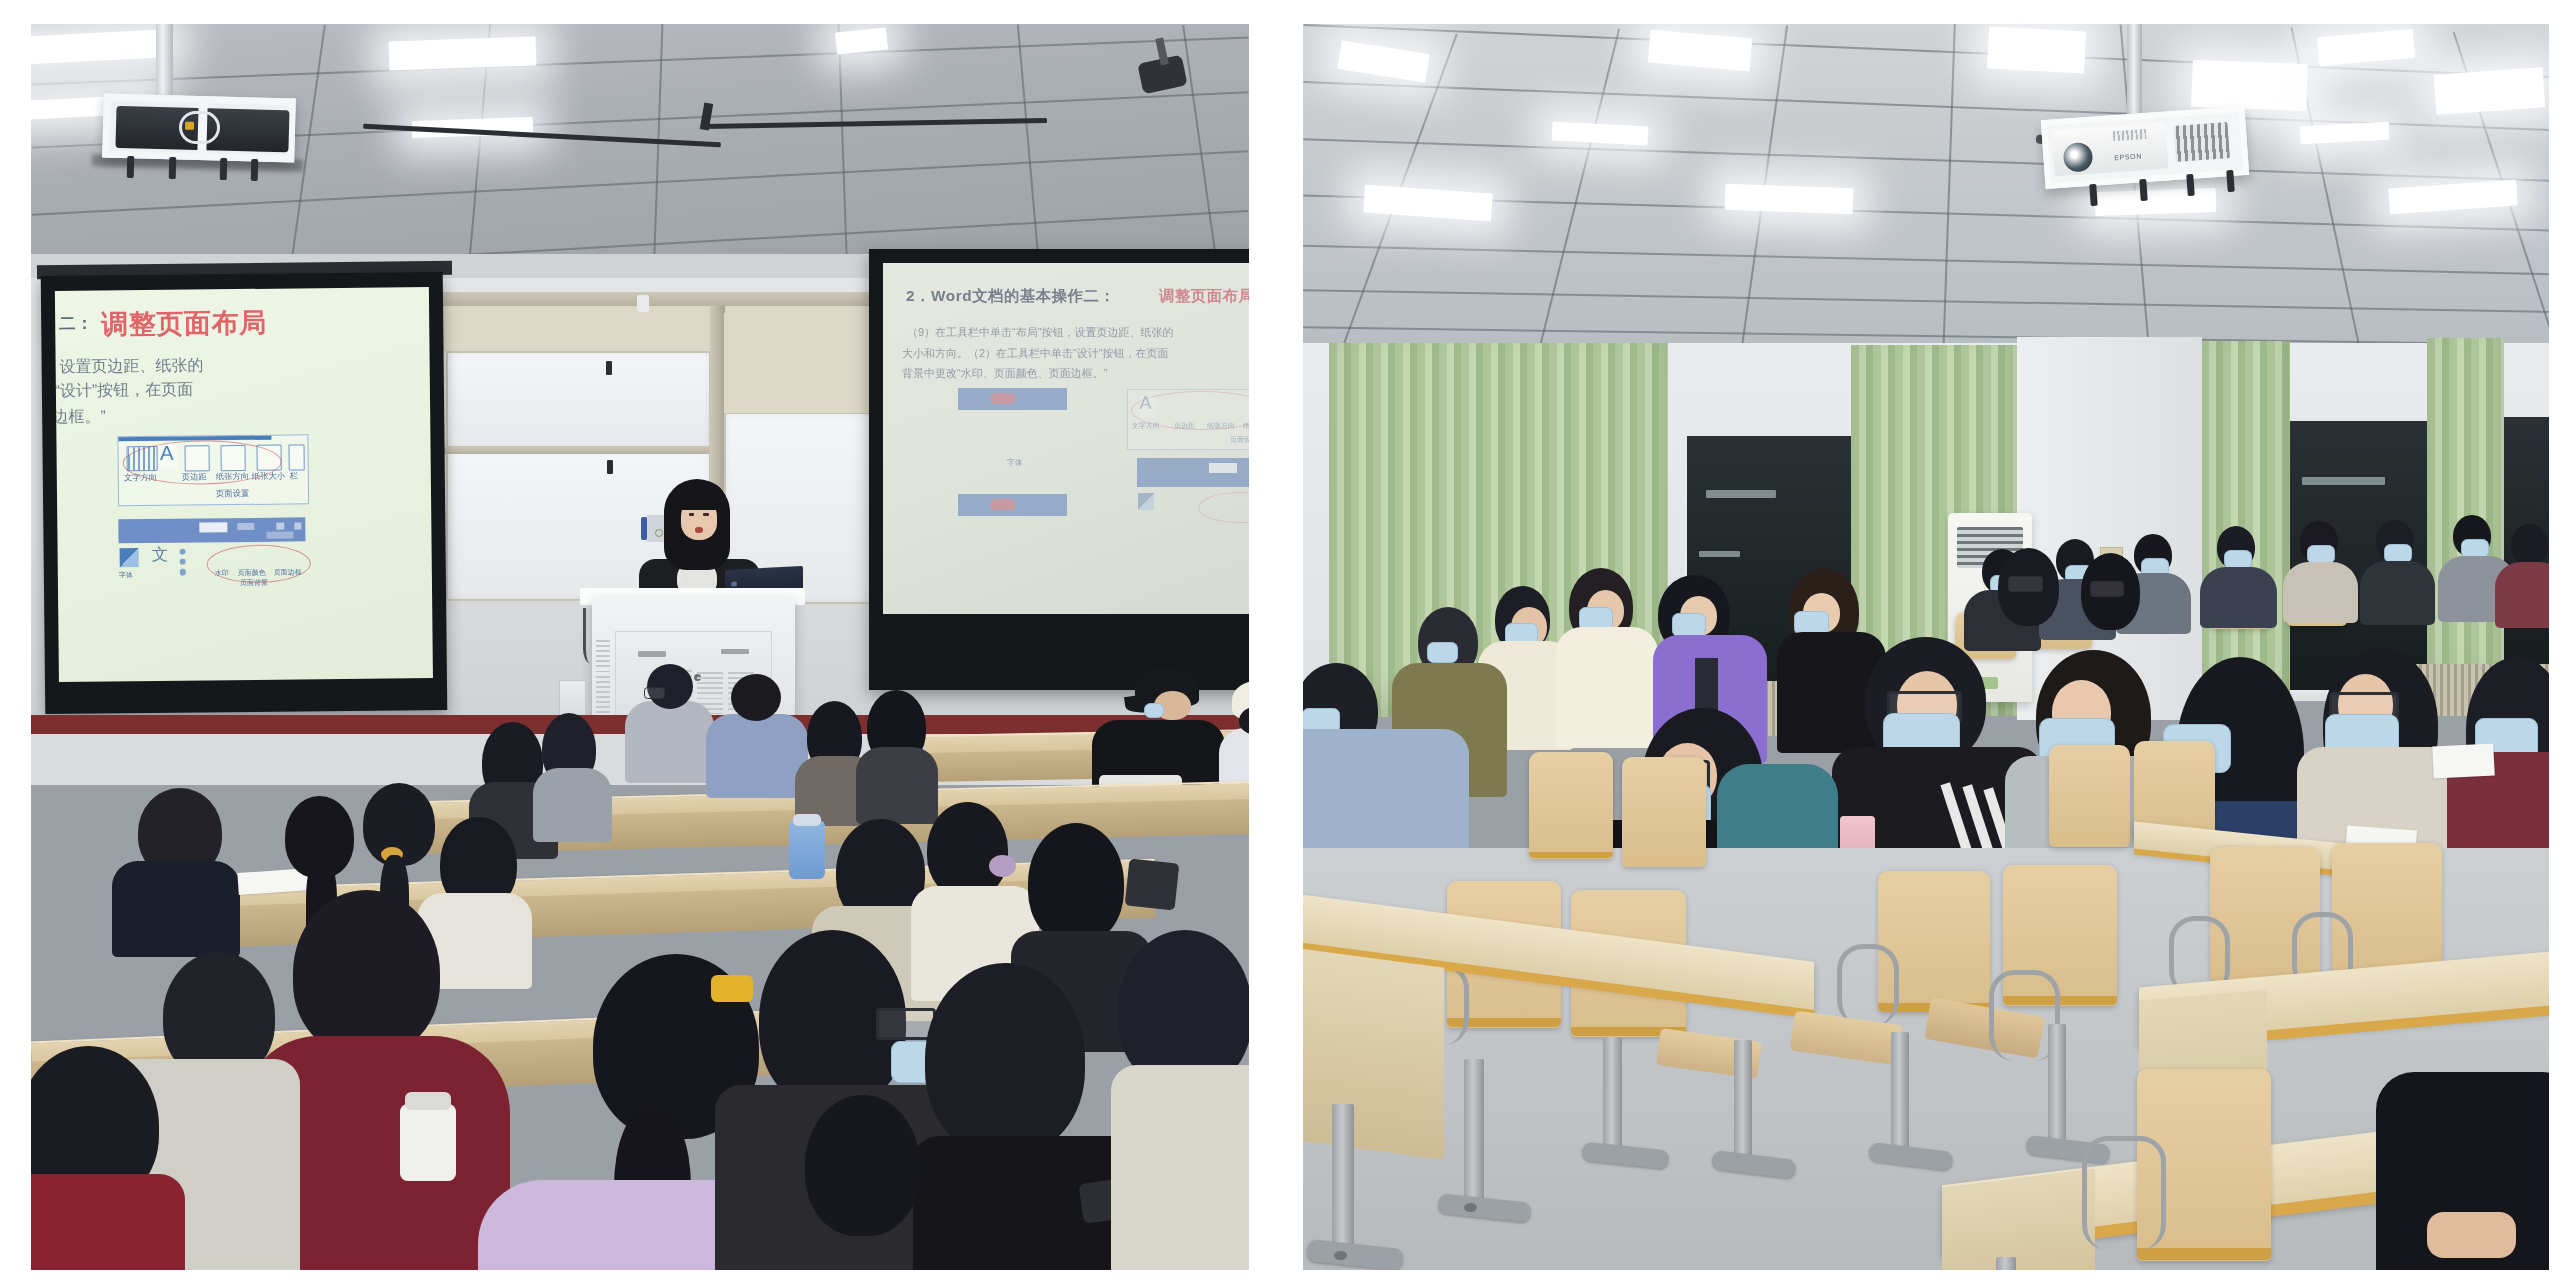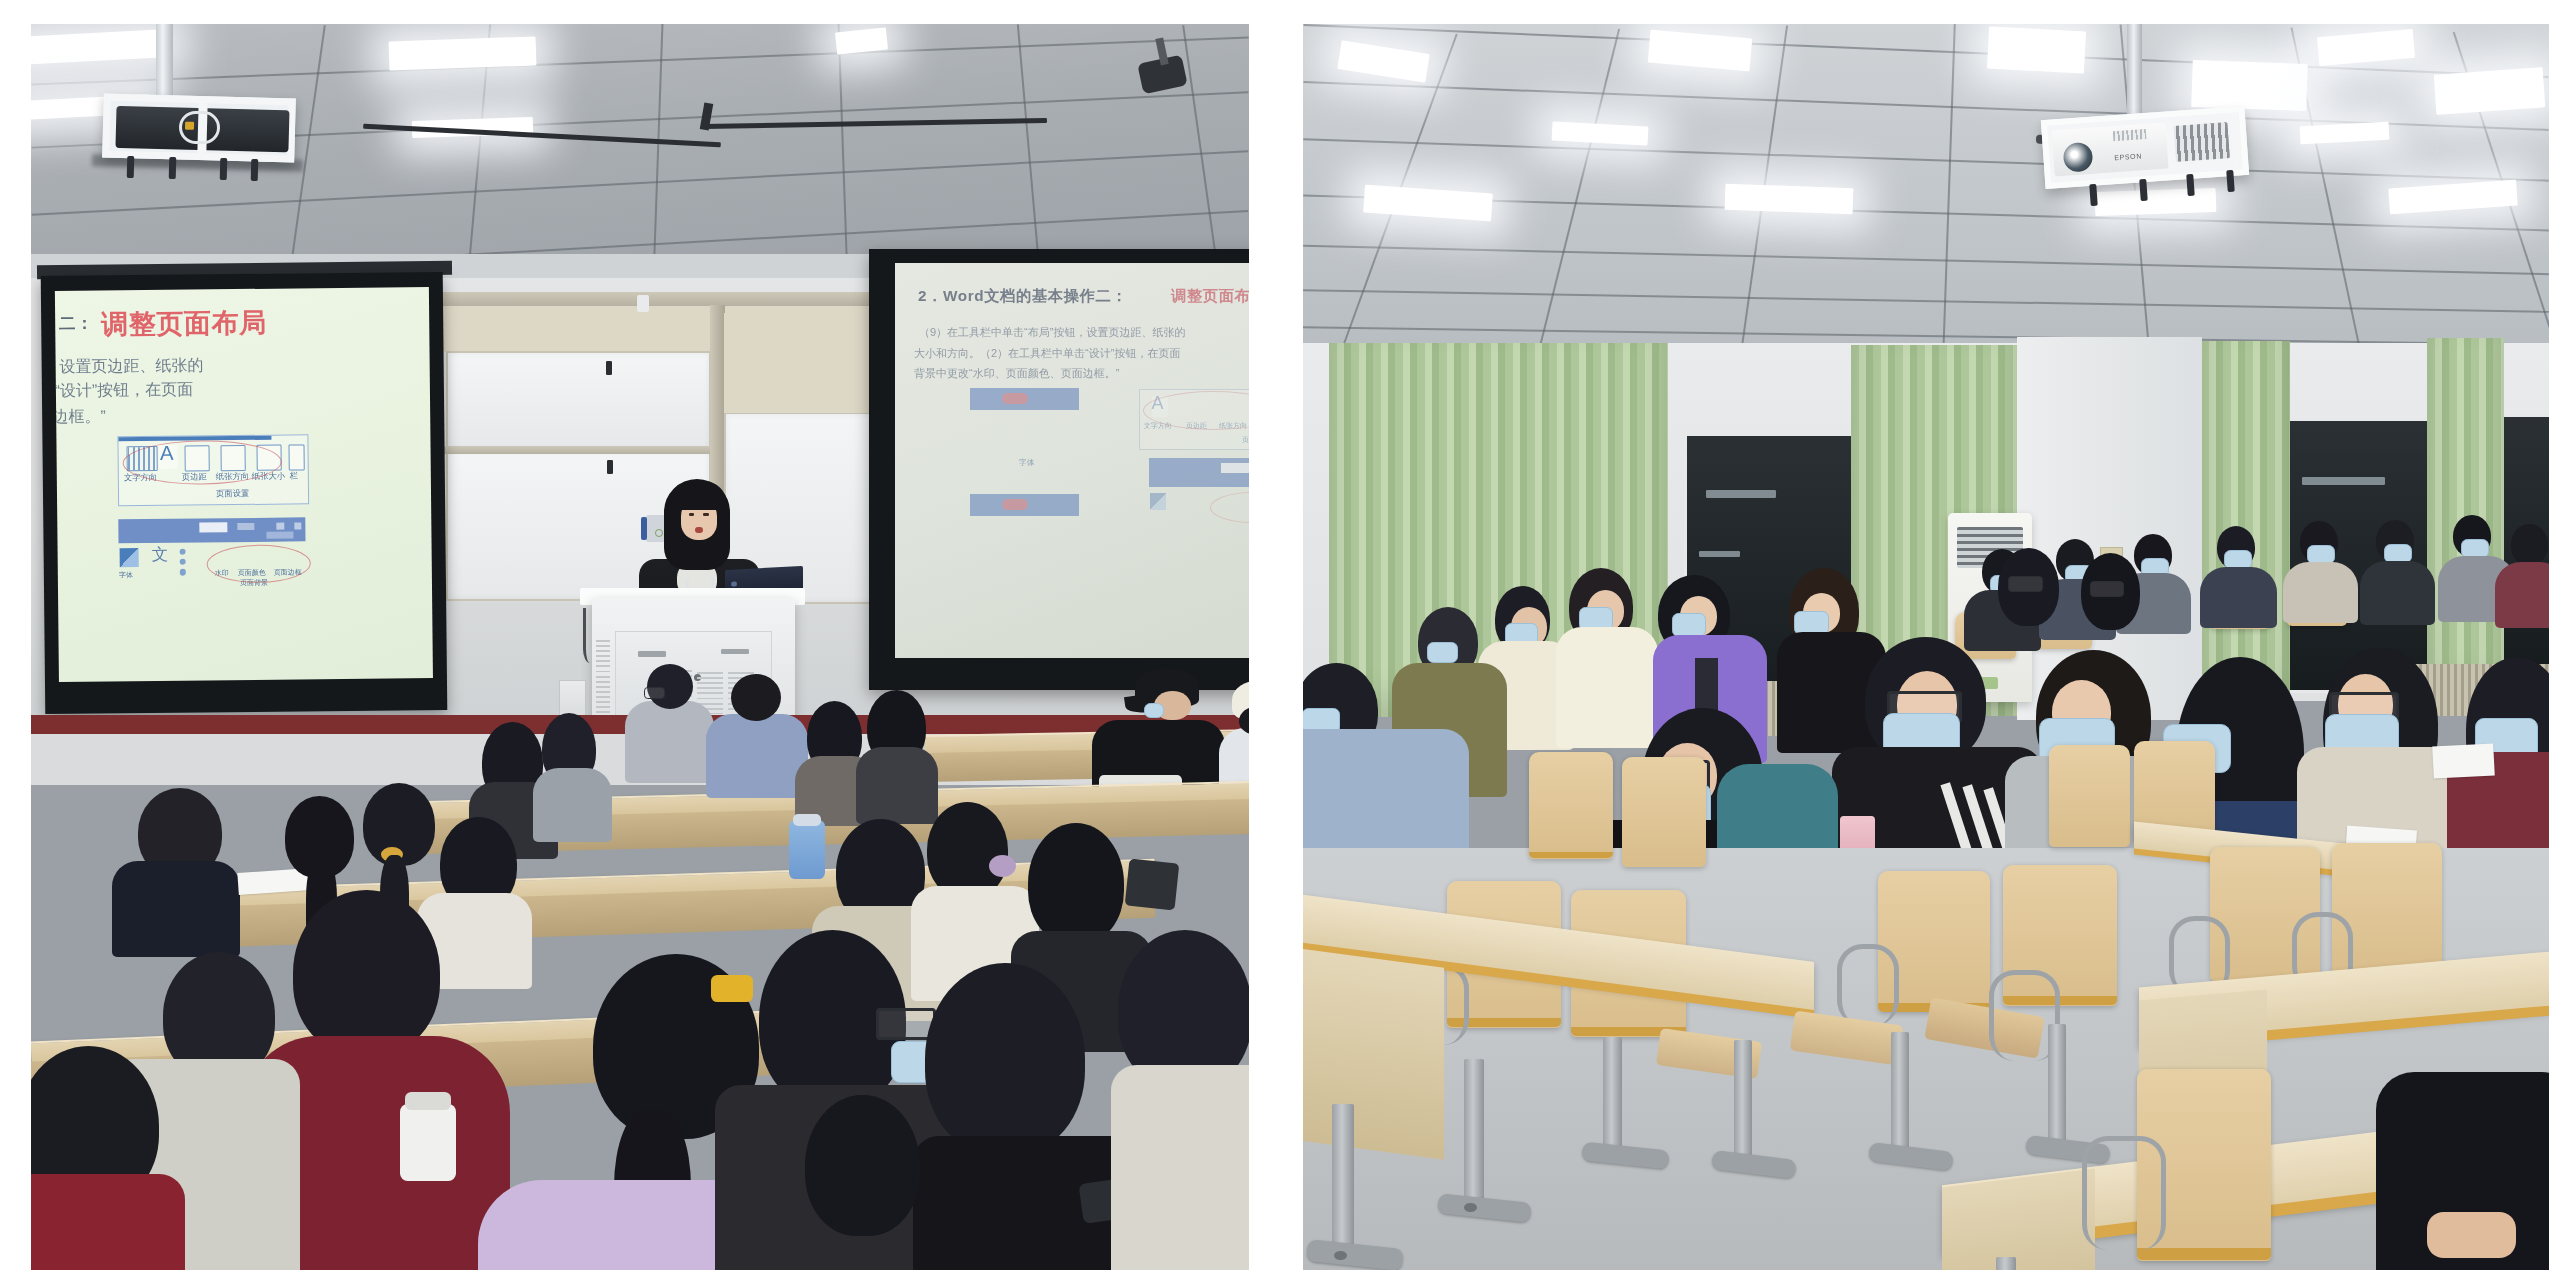--- a/index.html
+++ b/index.html
@@ -48,21 +48,21 @@
   
   #L-screen-frame{left:11.5px;top:250px;width:402px;height:438px;
     background:#15181b;box-shadow:0 6.4px 15.3px rgba(0,0,0,.35);transform:rotate(-0.6deg);}
   #L-screen{position:absolute;left:14px;top:15.3px;width:374px;height:391px;
     background:linear-gradient(165deg,#eef6e6 0%,#e9f3e0 45%,#e2eed9 100%);overflow:hidden;}
   #L-screen-top-bar{left:6.4px;top:239px;width:415px;height:14px;background:#2a2d31;transform:rotate(-0.6deg);}
 
   
   #R-screen-frame{left:838px;top:225px;width:447px;height:441px;
     background:#15181b;box-shadow:0 6.4px 15.3px rgba(0,0,0,.35);}
-  #R-screen{position:absolute;left:26px;top:14px;width:414px;height:395px;
+  #R-screen{position:absolute;left:14px;top:14px;width:414px;height:351px;
     background:linear-gradient(160deg,#eef1ea 0%,#e7ece3 50%,#dde3d8 100%);overflow:hidden;opacity:.96;}
 
   
   .slide-title{position:absolute;font-weight:bold;letter-spacing:0.6px;white-space:nowrap;}
   .slide-body{position:absolute;line-height:1.55;}
   .ribbonbox{position:absolute;border:1.3px solid #9ab6da;background:rgba(255,255,255,.35);}
   .ribbontop{position:absolute;height:3.8px;background:#4a7ebb;}
   .ribicon{position:absolute;border:1.3px solid #6f96c4;border-radius:1.3px;background:rgba(255,255,255,.45);}
   .riblabel{position:absolute;color:#4c6f9c;white-space:nowrap;}
   .ribgroup{position:absolute;color:#4c6f9c;white-space:nowrap;}

